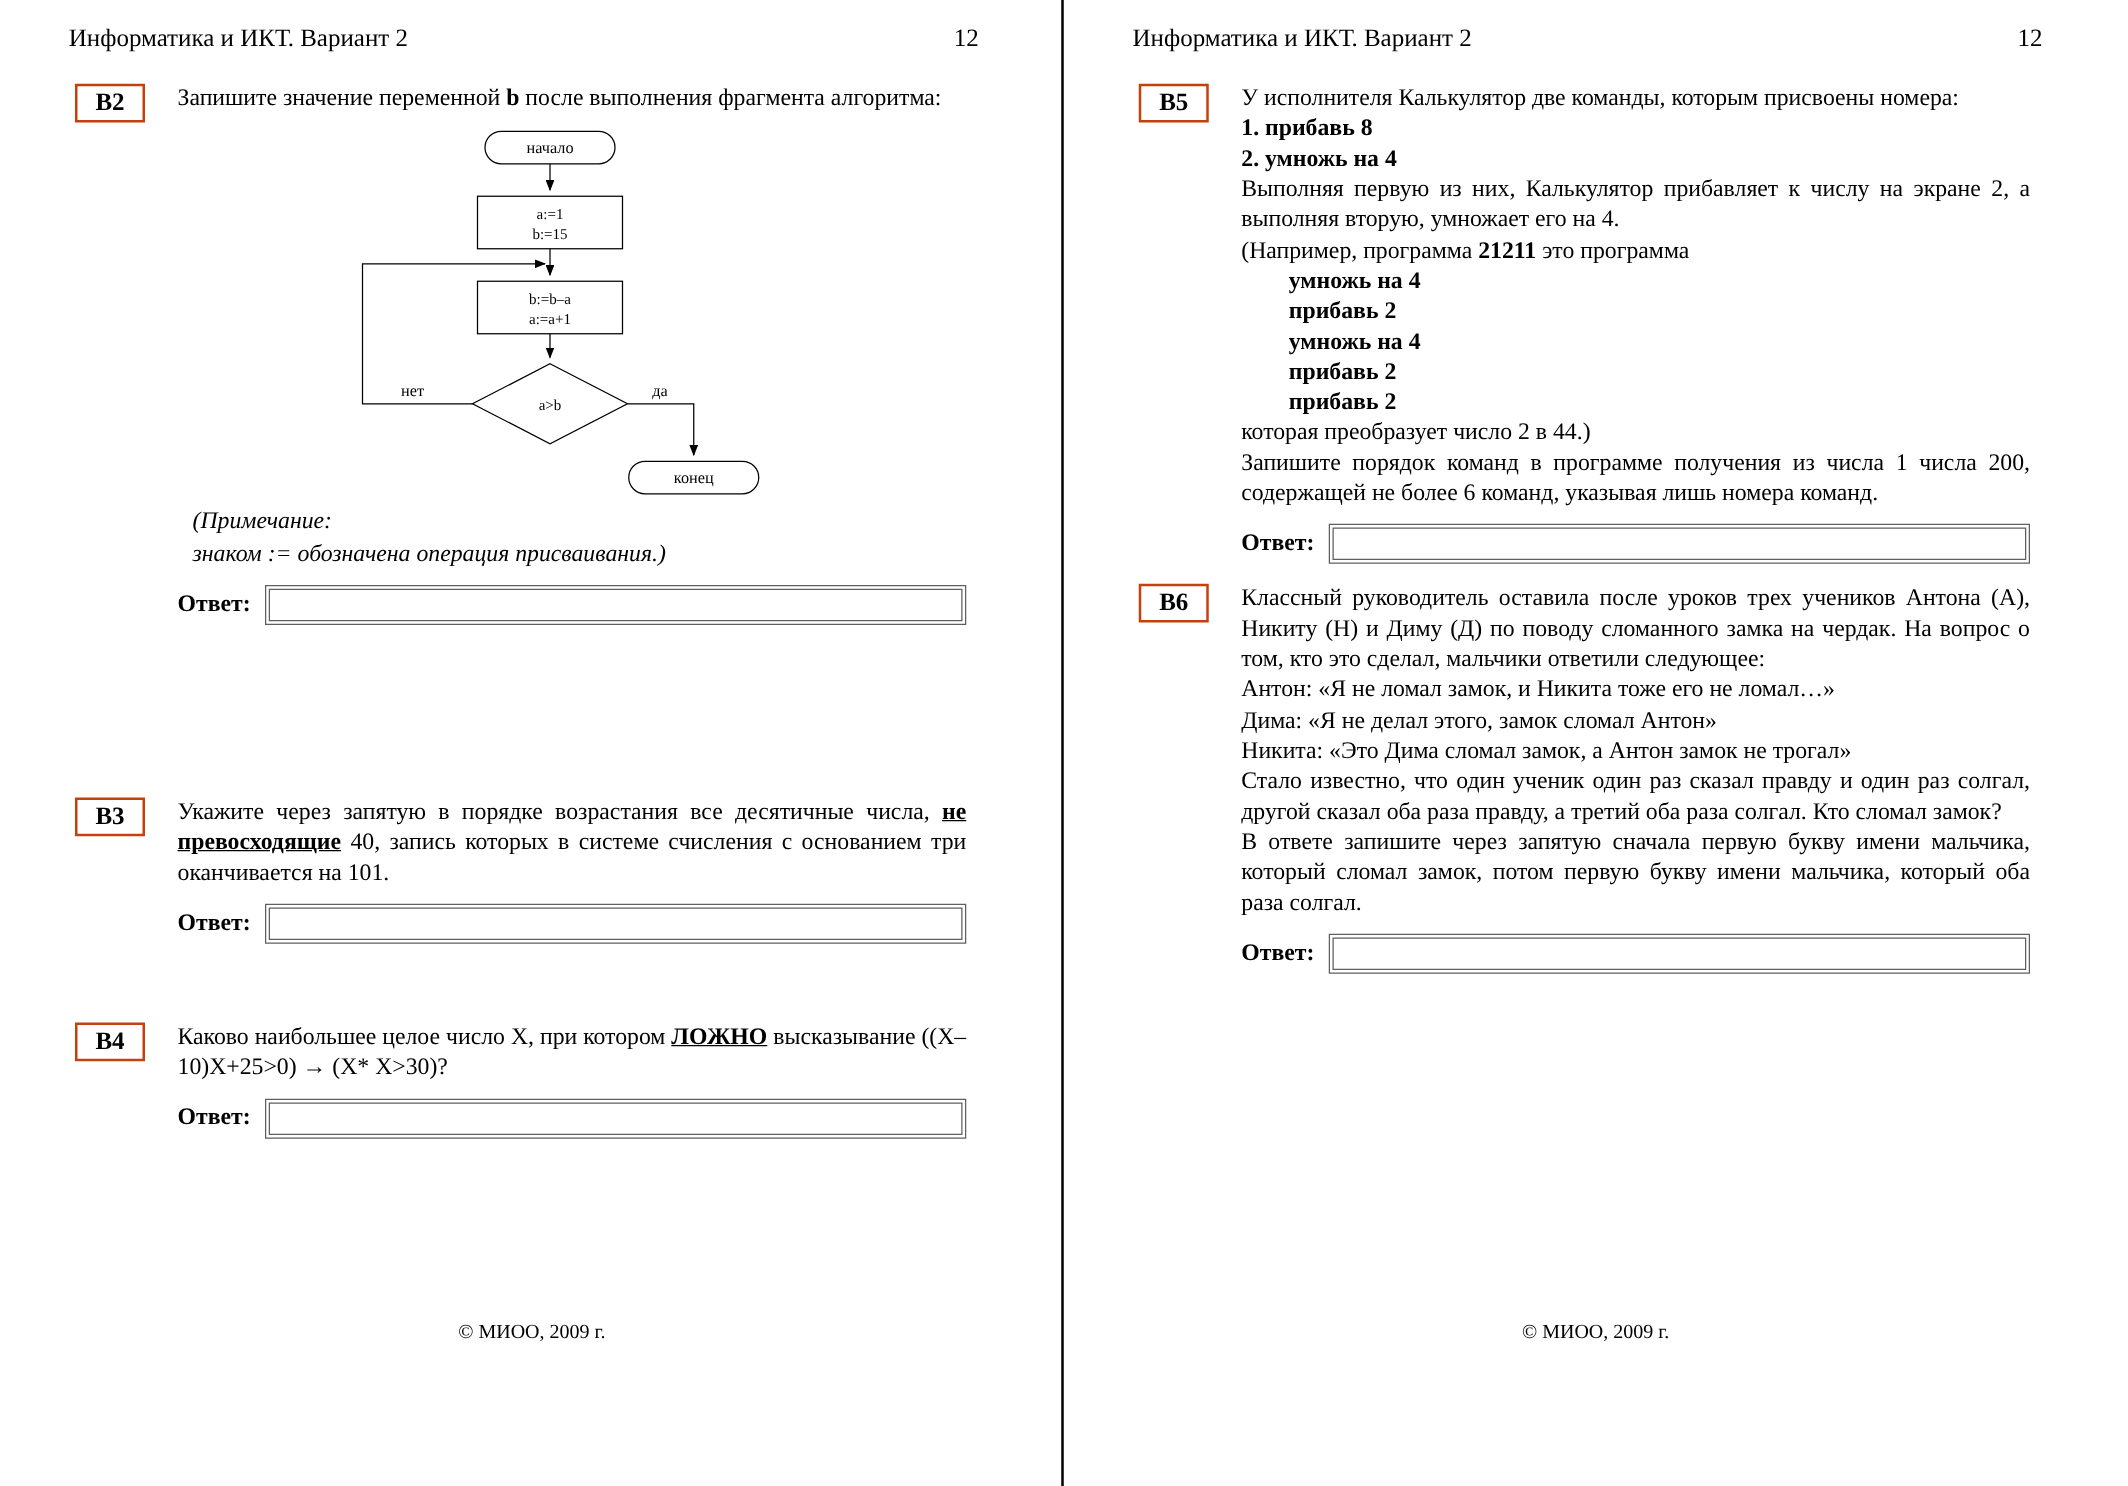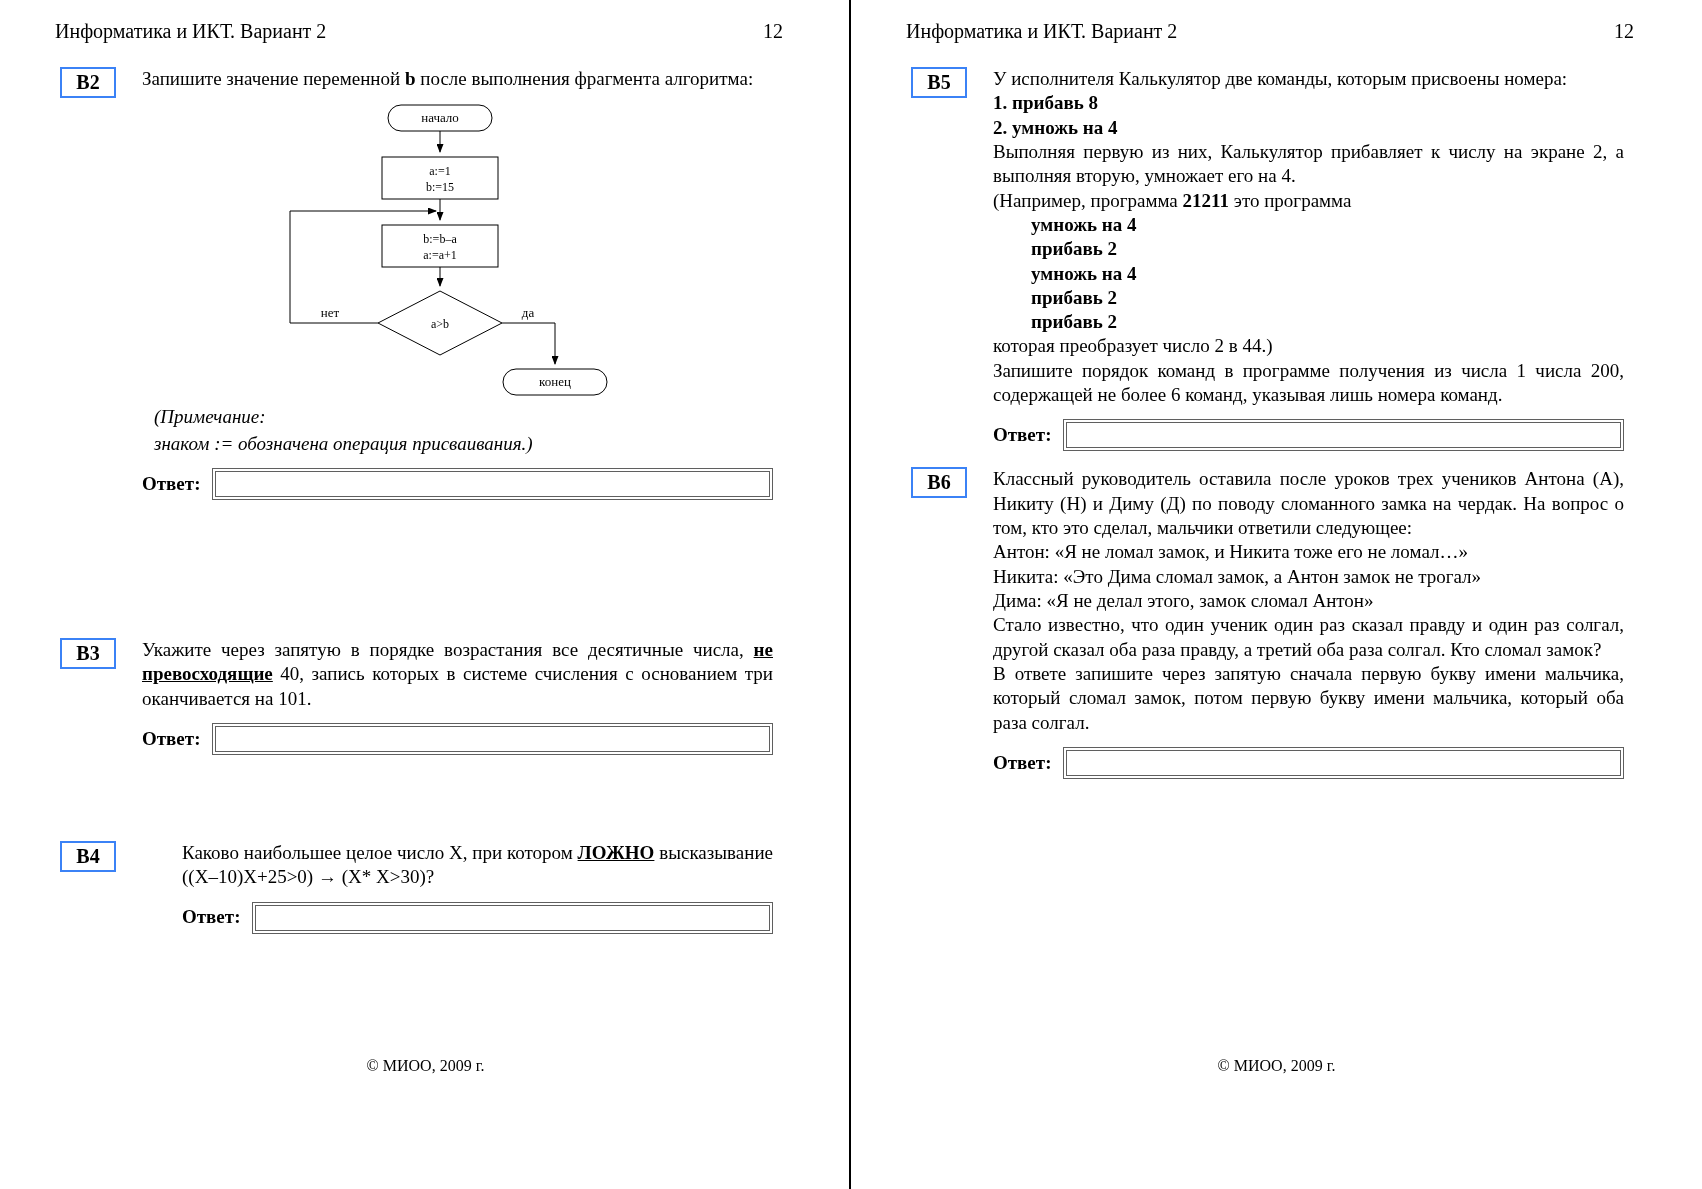--- a/index.html
+++ b/index.html
@@ -34,21 +34,21 @@
     padding: 20px 68px 0 55px;
     font-size: 20px;
   }
 
   .content { padding: 24px 78px 0 60px; }
 
   .task { display: flex; align-items: flex-start; }
   .task-label {
     width: 56px; min-width: 56px;
     box-sizing: border-box;
-    border: 2px solid #3b82f6;
+    border: 2px solid #c2410c;
     text-align: center;
     font-weight: bold;
     font-size: 20px;
     padding: 2px 0;
     margin-right: 26px;
     background: #fff;
   }
   .task-body { flex: 1; font-size: 19px; line-height: 1.28; }
   .para { margin: 0; text-align: justify; }
   .line { margin: 0; }
@@ -70,21 +70,21 @@
   .answer-box-inner {
     width: 100%; height: 100%;
     box-sizing: border-box;
     border: 1px solid #5f5f5f;
   }
 
   .flowchart { display: block; margin: 8px 0 6px 88px; }
   .flowchart text { font-family: "Liberation Serif", serif; fill: #000; }
 
   .mt-b3 { margin-top: 138px; }
-  .mt-b4 { margin-top: 86px; gap: 40px; }
+  .mt-b4 { margin-top: 63px; }
   .mt-b6 { margin-top: 16px; }
 
   .footer {
     position: absolute;
     bottom: 114px; left: 0; right: 0;
     text-align: center;
     font-size: 16px;
   }
 </style>
 </head>
@@ -213,22 +213,22 @@
             </div>
           </div>
         </div>
       </div>
 
       <div class="task mt-b6">
         <div class="task-label">В6</div>
         <div class="task-body">
           <p class="para">Классный руководитель оставила после уроков трех учеников Антона (А), Никиту (Н) и Диму (Д) по поводу сломанного замка на чердак. На вопрос о том, кто это сделал, мальчики ответили следующее:</p>
           <p class="line">Антон: «Я не ломал замок, и Никита тоже его не ломал…»</p>
+          <p class="line">Дима: «Я не делал этого, замок сломал Антон»</p>
           <p class="line">Никита: «Это Дима сломал замок, а Антон замок не трогал»</p>
-          <p class="line">Дима: «Я не делал этого, замок сломал Антон»</p>
           <p class="para">Стало известно, что один ученик один раз сказал правду и один раз солгал, другой сказал оба раза правду, а третий оба раза солгал. Кто сломал замок?</p>
           <p class="para">В ответе запишите через запятую сначала первую букву имени мальчика, который сломал замок, потом первую букву имени мальчика, который оба раза солгал.</p>
           <div class="answer-row">
             <span class="answer-label">Ответ:</span>
             <div class="answer-box">
               <div class="answer-box-inner"></div>
             </div>
           </div>
         </div>
       </div>

